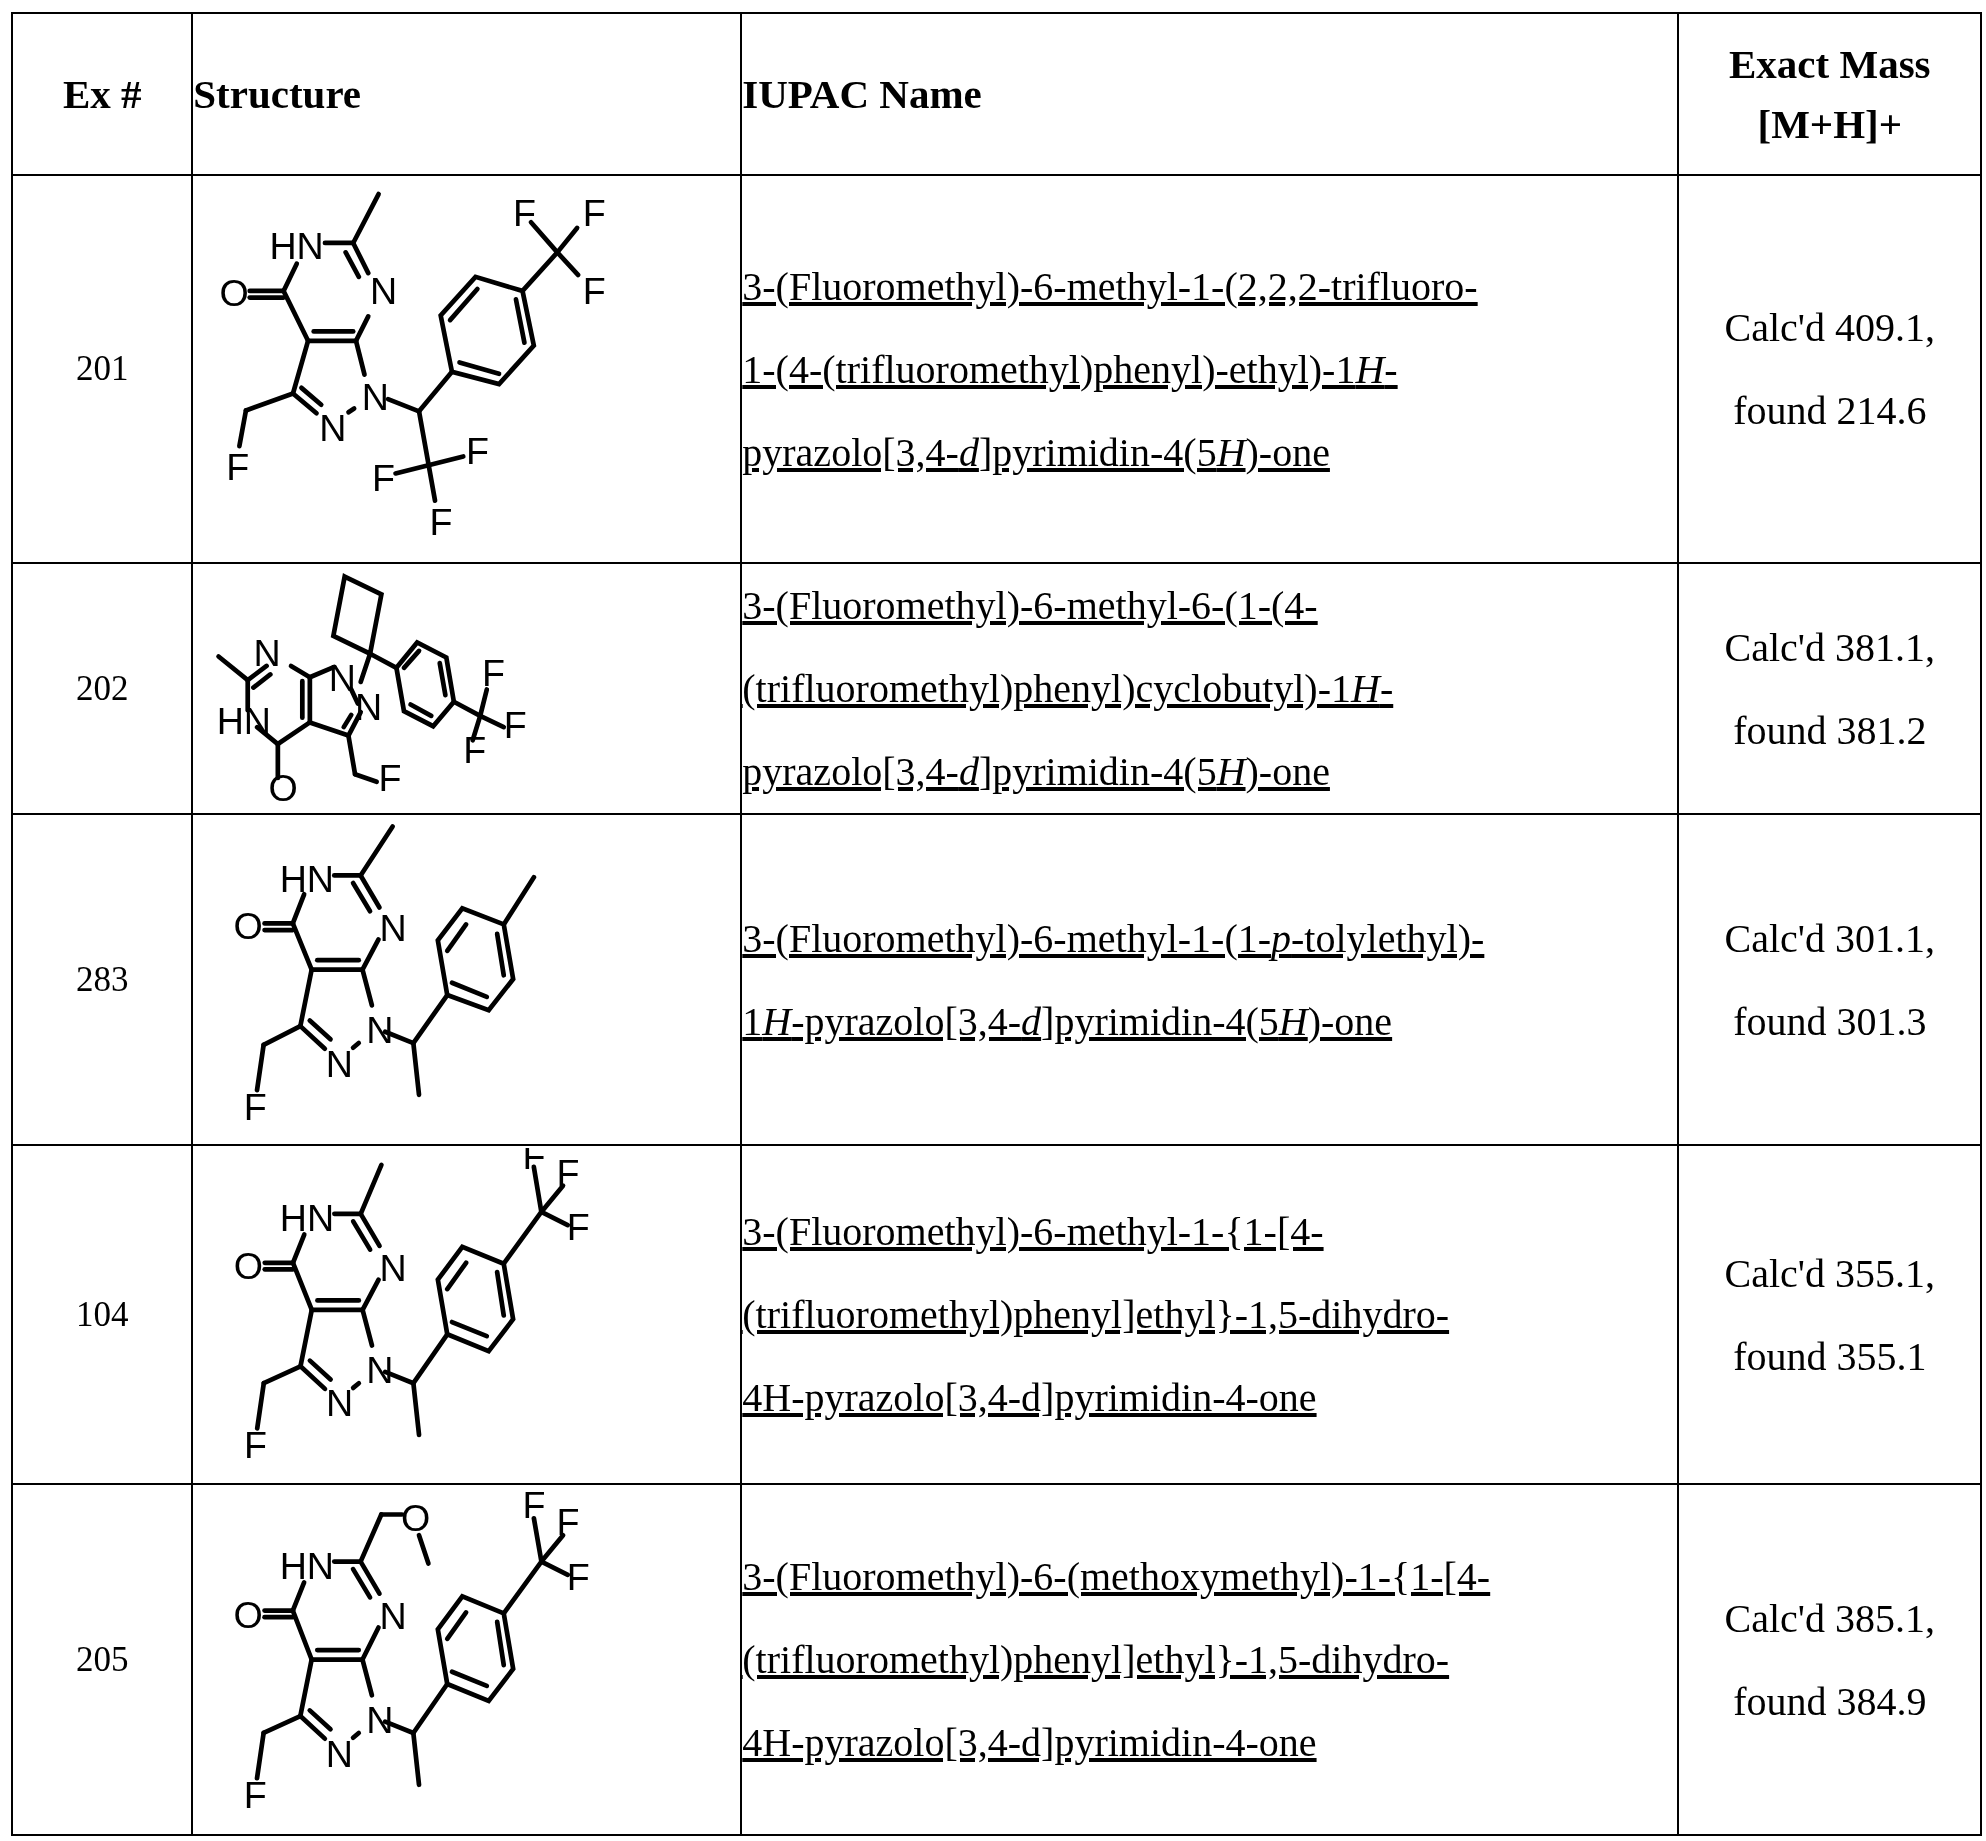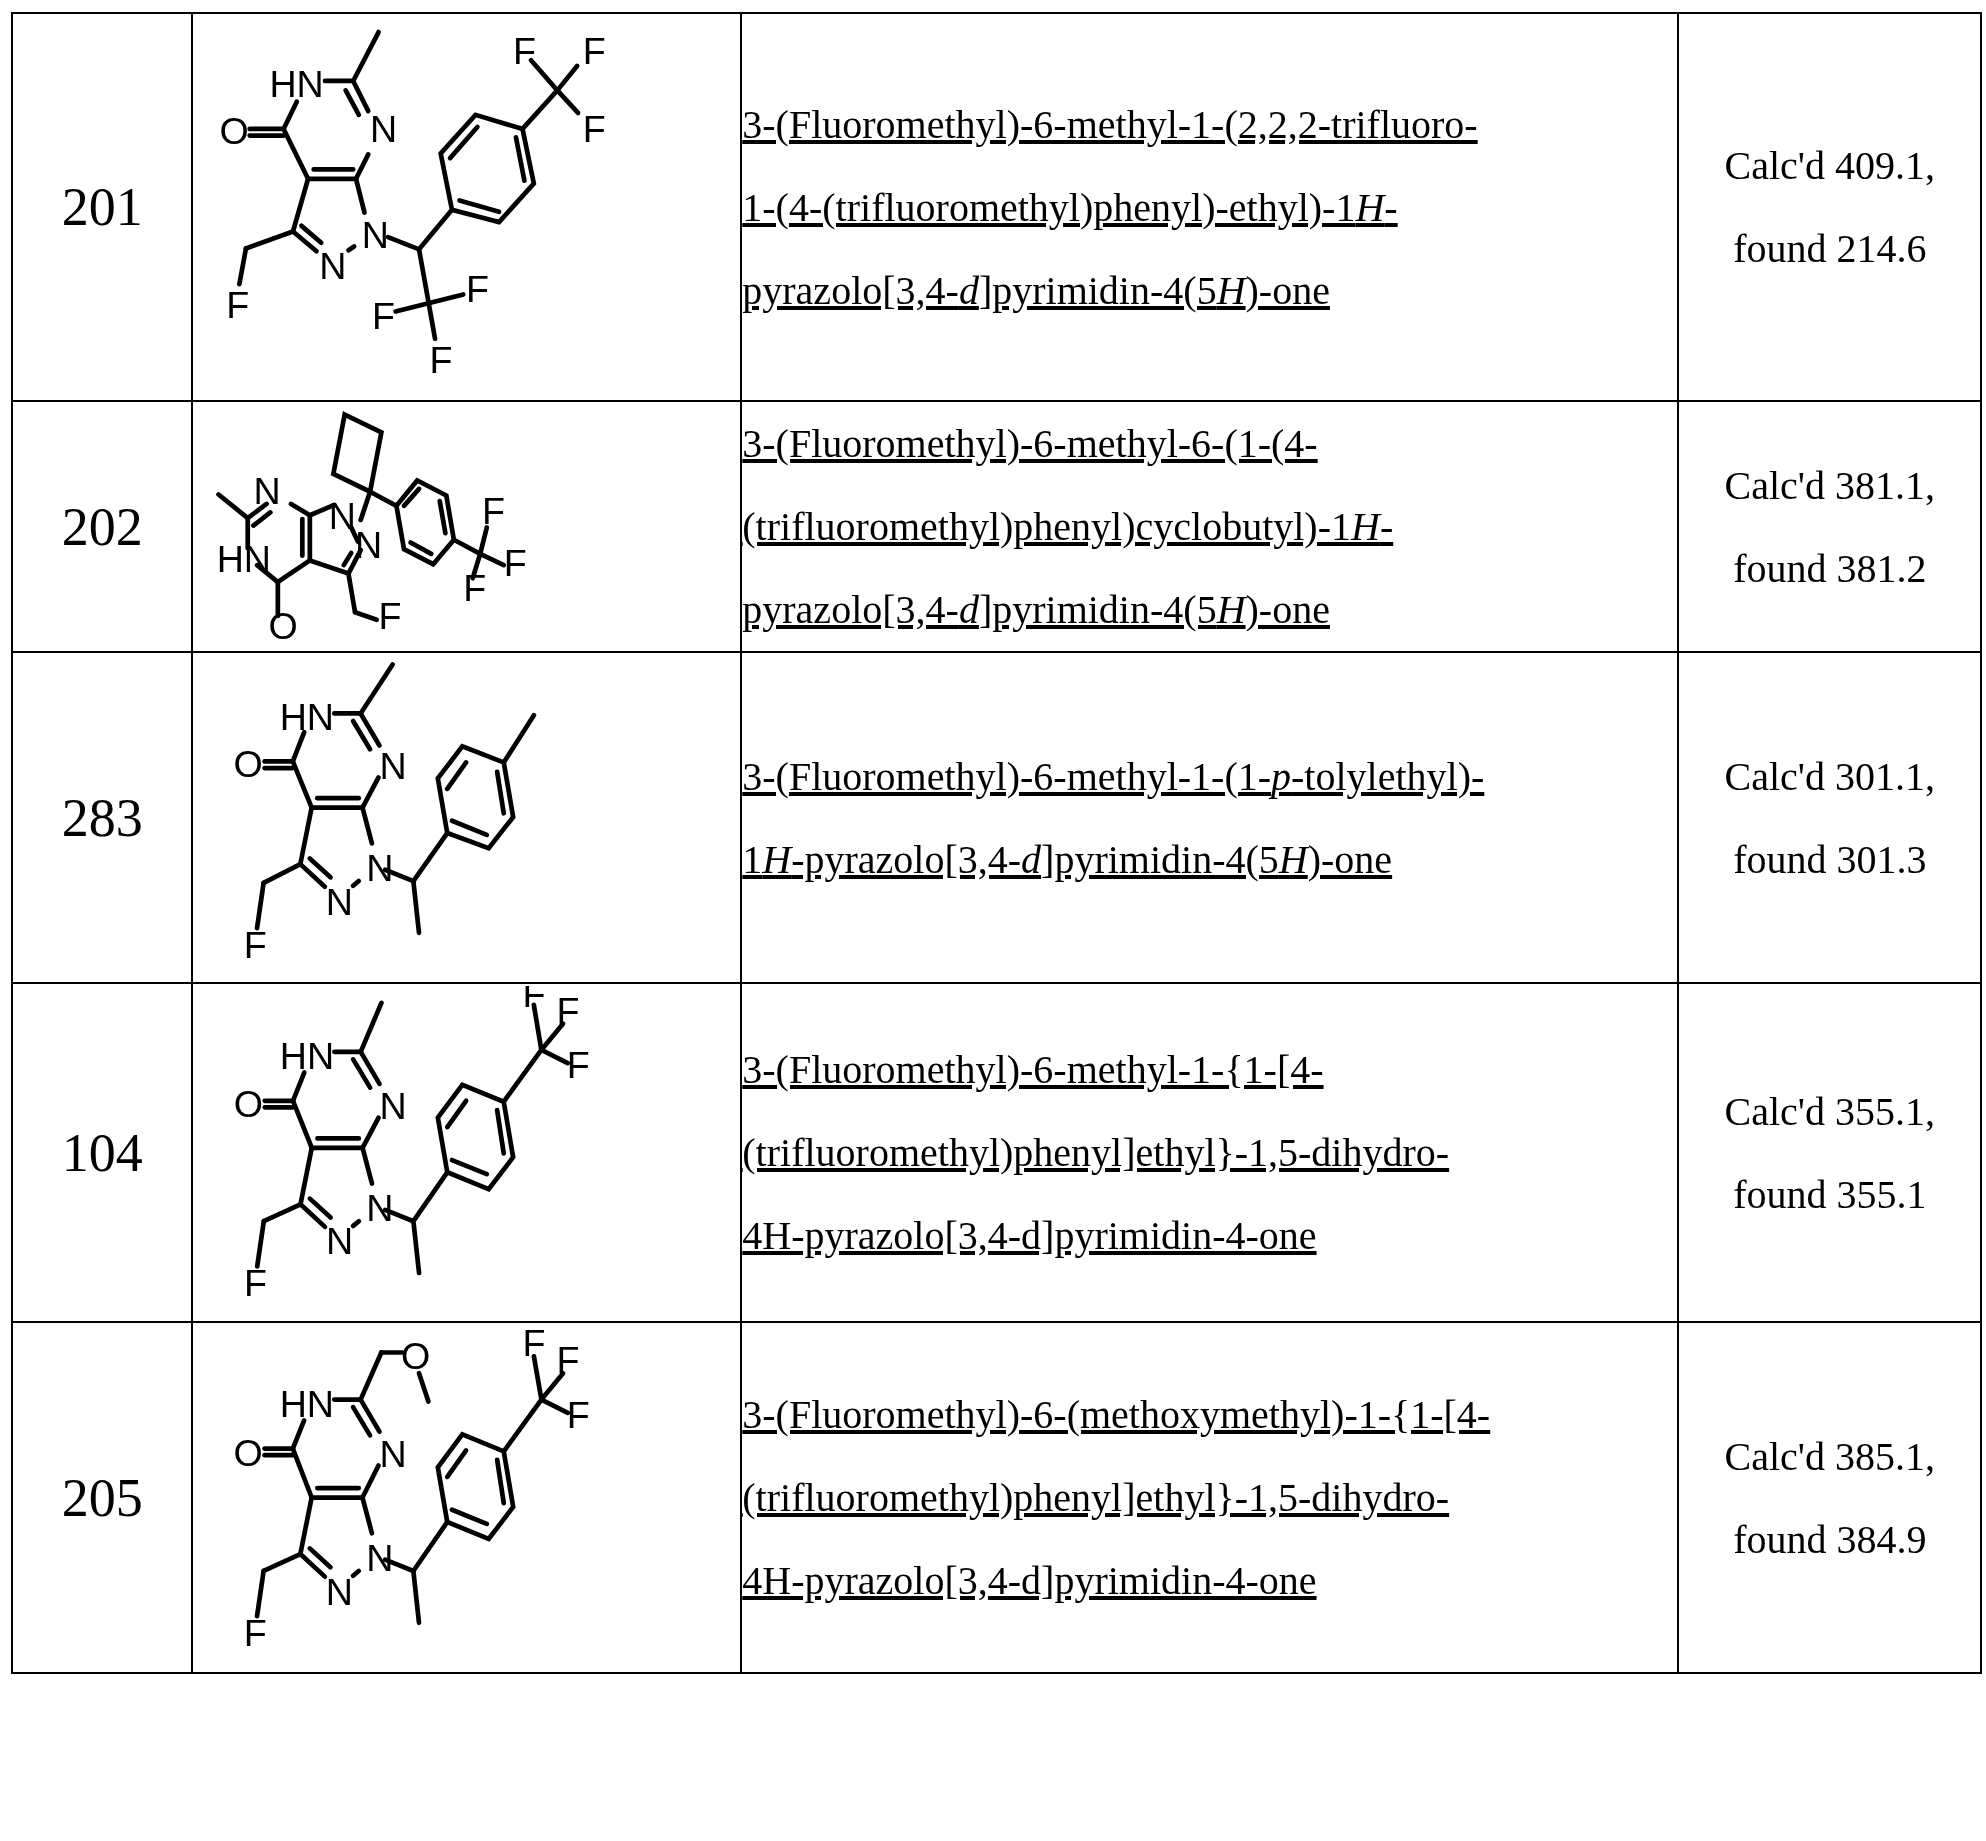--- a/index.html
+++ b/index.html
@@ -8,41 +8,50 @@
   table.cmp { position: absolute; left: 11.3px; top: 12.2px; width: 1969px;
               border-collapse: collapse; table-layout: fixed; }
   table.cmp td, table.cmp th { border: 2.8px solid #000; padding: 0; vertical-align: middle; }
   col.c1 { width: 180px; } col.c2 { width: 549px; } col.c3 { width: 937px; } col.c4 { width: 303px; }
   th { font-weight: bold; font-size: 41px; line-height: 60px; text-align: left; }
   th.exnum { text-align: center; }
   th.struct { padding-left: 19px; }
   th.iupac { padding-left: 21px; }
   th.mass { text-align: center; }
   tr.head { height: 162px; }
-  td.exnum { text-align: center; font-size: 54px; }
+  td.exnum { text-align: center; font-size: 35px; }
   td.struct { padding: 0; }
   td.iupac { font-size: 40px; line-height: 83px; padding-left: 21px; padding-right: 9.4px; text-decoration: underline; }
   td.mass { text-align: center; font-size: 40px; line-height: 83px; margin-top: 12px; }
   .mass-line { display: block; }
   svg.mol { display: block; }
   svg.mol text { font-family: "Liberation Sans", "DejaVu Sans", sans-serif; font-size: 40px; fill: #000; }
   svg.mol line, svg.mol polyline, svg.mol polygon { stroke: #000; stroke-width: 5; fill: none; stroke-linecap: round; }
   i { font-style: italic; }
 </style>
 </head>
 <body>
 
 <table class="cmp">
   <colgroup>
       <col class="c1">
       <col class="c2">
       <col class="c3">
       <col class="c4">
     </colgroup>
   <tbody>
+      <tr class="head">
+    <th class="exnum">Ex #</th>
+    <th class="struct">Structure</th>
+    <th class="iupac">IUPAC Name</th>
+    <th class="mass">
+      <span class="mass-line">Exact Mass</span>
+      <span class="mass-line">[M+H]+</span>
+    </th>
+  </tr>
 
   <tr style="height:388px">
     <td class="exnum">201</td>
     <td class="struct">
       <svg class="mol" width="549" height="381" viewBox="0 0 583 405">
 
         <line x1="140" y1="68" x2="170" y2="68"></line>
         <line x1="170" y1="68" x2="197" y2="16"></line>
         <line x1="170" y1="68" x2="186" y2="100"></line>
         <line x1="162" y1="78" x2="176" y2="104"></line>

